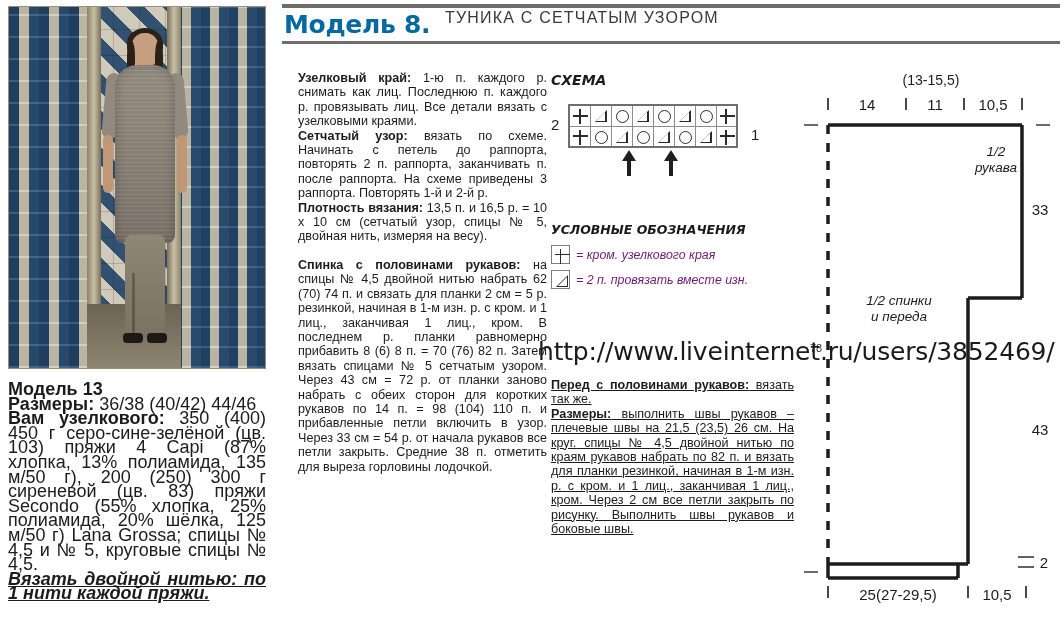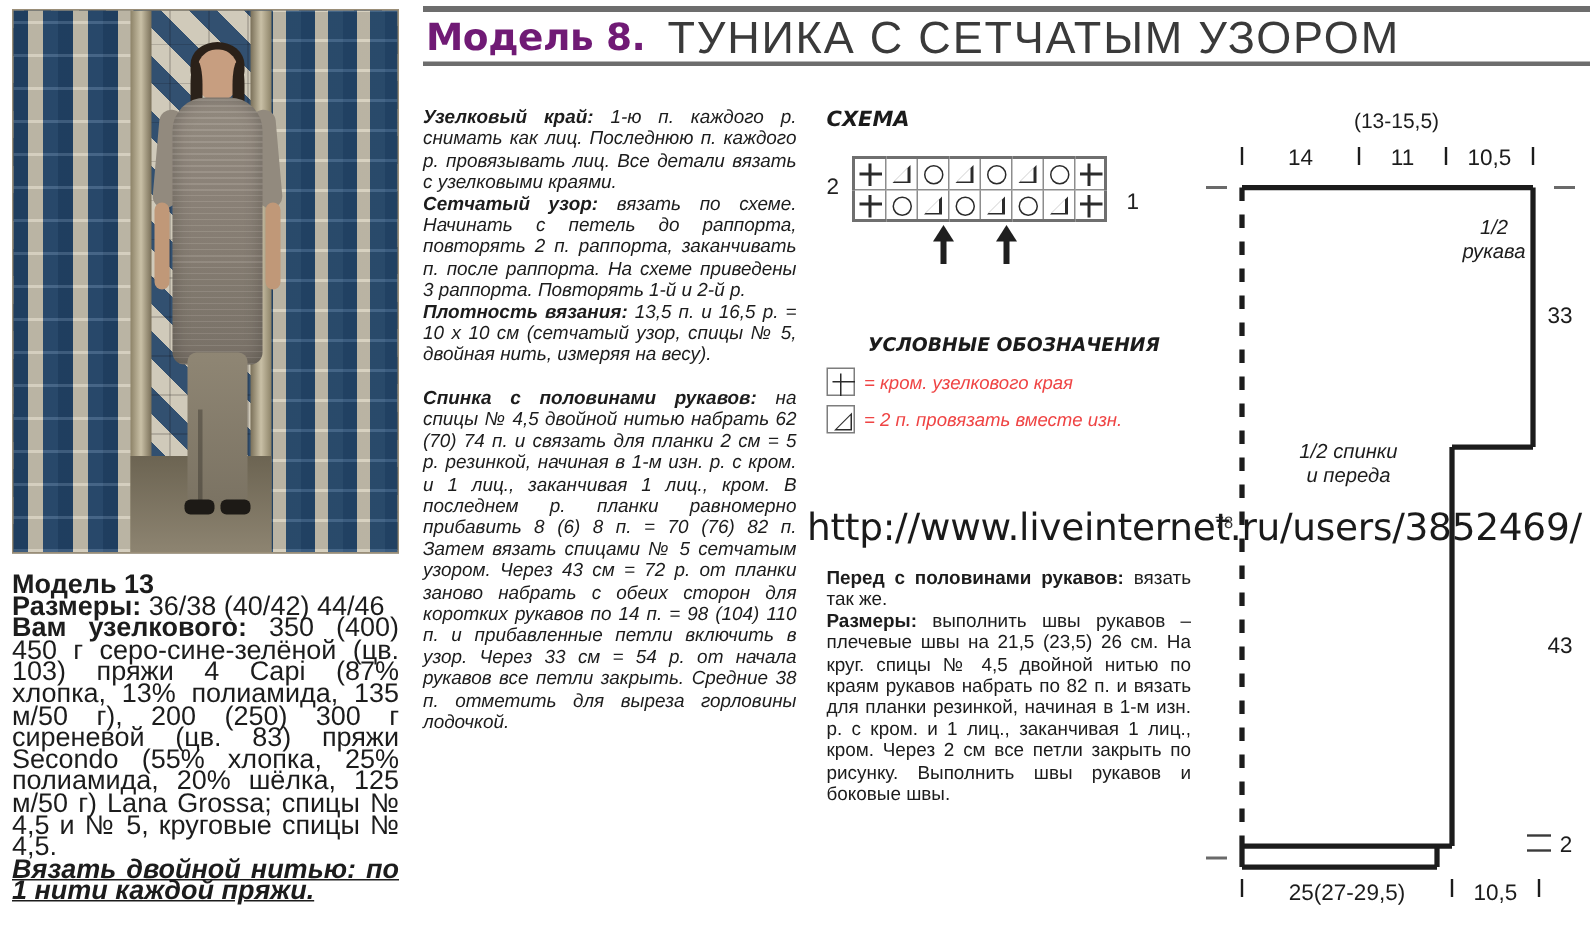--- a/index.html
+++ b/index.html
@@ -88,44 +88,44 @@
 
   
   #hdr {
     position: absolute;
     left: 282px; top: 4px; width: 778px; height: 40px;
   }
   #hdr .rule-top { position:absolute; left:0; top:0; width:100%; height:4px; background:#6d6d6d; }
   #hdr .rule-bot { position:absolute; left:0; bottom:0; width:100%; height:3px; background:#6d6d6d; }
   #hdr .model-no {
     position:absolute; left:2px; top:6px;
-    font-size:25px; font-weight:bold; color:#701a75;
+    font-size:25px; font-weight:bold; color:#0369a1;
     font-family:"DejaVu Sans", sans-serif;
     letter-spacing:-.3px;
   }
   #hdr .title {
     position:absolute; left:163px; top:5px;
-    font-size:30px; color:#3a3a3a; letter-spacing:1.2px;
+    font-size:16px; color:#3a3a3a; letter-spacing:1.2px;
     font-family:"Liberation Sans", sans-serif;
   }
 
   
   .col {
     position:absolute;
     font-size:12.6px;
     line-height:14.4px;
     text-align: justify;
     color:#1c1c1c;
   }
   .col p { margin:0; }
   .col b { font-weight:bold; }
   .col .u { text-decoration: underline; font-style: italic; }
 
-  #col1 { left:282px; top:71px; width:249px;font-style:italic; }
-  #col3 { left:551px; top:378px; width:243px; }
+  #col1 { left:298px; top:71px; width:249px; }
+  #col3 { left:551px; top:378px; width:243px;text-decoration:underline; }
   #colphoto { left:8px; top:382px; width:258px; font-size:18px; line-height:14.6px; }
 
   
   #schema-head {
     position:absolute; left:551px; top:72px;
     font-size:14px; font-weight:bold; font-style:italic; color:#1b1b1b;
     font-family:"DejaVu Sans", sans-serif;
   }
   #chart-wrap { position:absolute; left:551px; top:100px; width:240px; height:60px; }
   #chart-lbl2 {
@@ -175,31 +175,31 @@
   .arrows { position:absolute; left:17px; top:50px; width:180px; height:26px; }
   .arw { position:absolute; width:14px; height:26px; }
   .arw .shaft { position:absolute; left:5px; top:8px; width:4px; height:18px; background:#1f1f1f; }
   .arw .head {
     position:absolute; left:0; top:0; width:0; height:0;
     border-left:7px solid transparent; border-right:7px solid transparent;
     border-bottom:11px solid #1f1f1f;
   }
 
   
-  #legend { position:absolute; left:551px; top:222px; width:250px;text-align:center; }
+  #legend { position:absolute; left:551px; top:222px; width:250px; }
   #legend .lg-title {
     font-size:12.5px; font-weight:bold; font-style:italic; color:#1b1b1b;
     font-family:"DejaVu Sans", sans-serif; margin-bottom:7px;
   }
   .lg-row { display:flex; align-items:center; height:21px; margin-bottom:4px; }
   .lg-cell {
     width:19px; height:19px; border:1.4px solid #7d7d7d; position:relative;
     background:#fff; flex:0 0 auto;
   }
-  .lg-txt { font-size:12.4px; font-style:italic; margin-left:6px; color:#ef4444; }
+  .lg-txt { font-size:12.4px; font-style:italic; margin-left:6px; color:#701a75; }
 
   
   #draw { position:absolute; left:800px; top:60px; width:262px; height:558px;text-decoration:underline; }
   #draw svg { display:block; }
 
   
   #watermark {
     position:absolute; left:538px; top:337px;
     font-size:25px; color:#1a1a1a;
     font-family:"DejaVu Sans", sans-serif;

